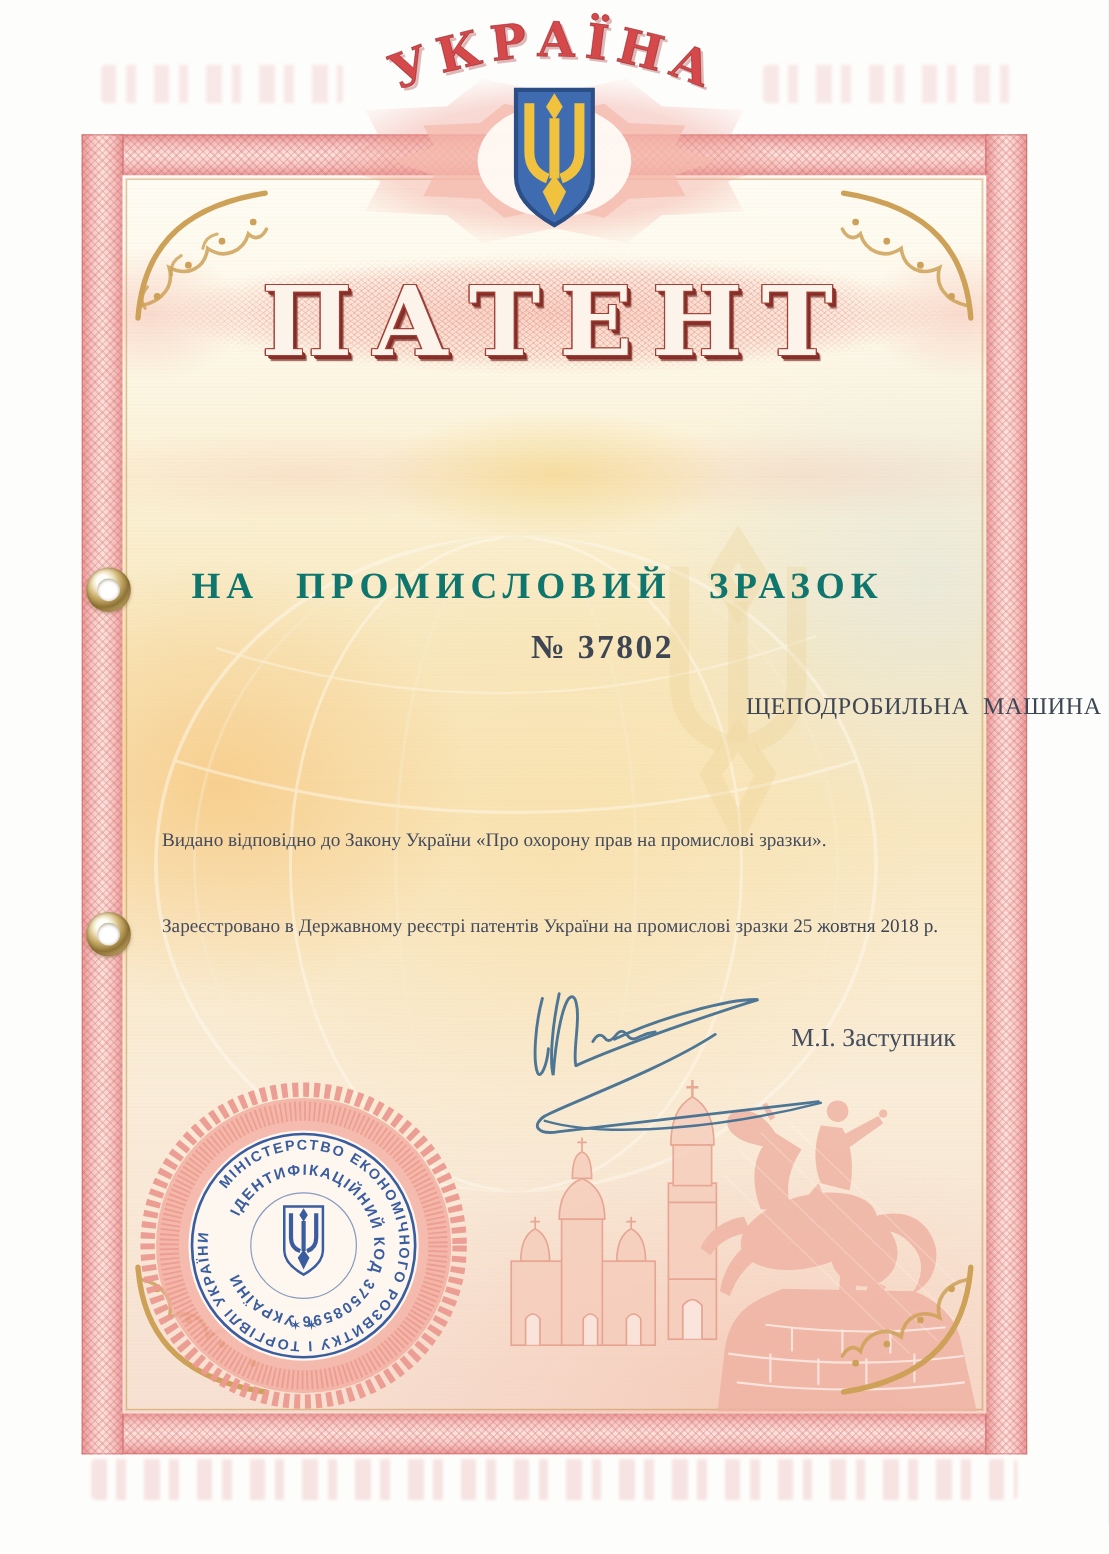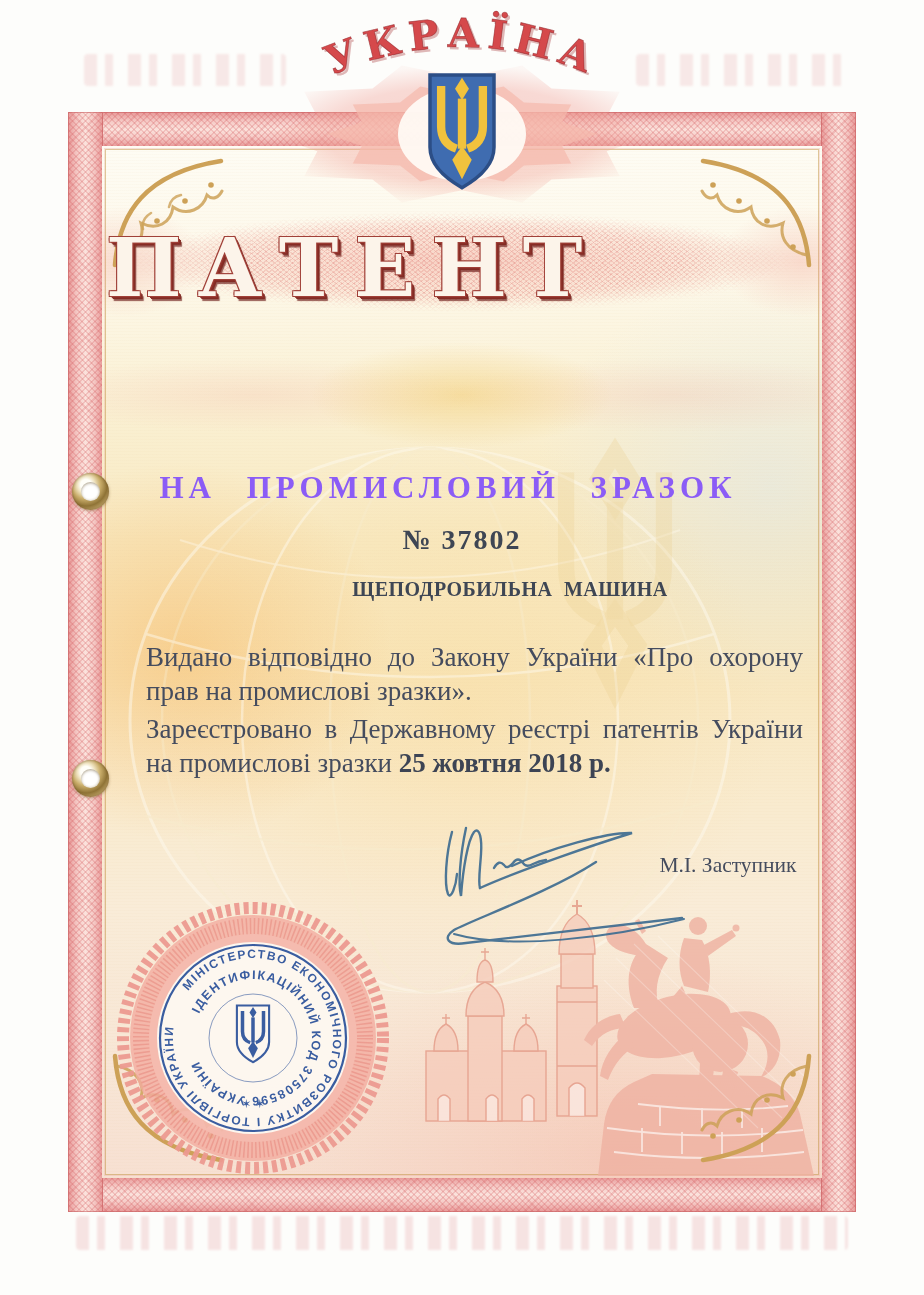--- a/index.html
+++ b/index.html
@@ -48,35 +48,35 @@
       repeating-linear-gradient(38deg,rgba(214,90,86,.18) 0 1px,transparent 1px 3.6px),
       repeating-linear-gradient(-38deg,rgba(214,90,86,.18) 0 1px,transparent 1px 3.6px);
     -webkit-mask:radial-gradient(ellipse 58% 50% at 50% 50%,#000 52%,transparent 80%);
     mask:radial-gradient(ellipse 58% 50% at 50% 50%,#000 52%,transparent 80%);}
   .band-lower{left:102px;top:332px;width:720px;height:126px;
     background:
       radial-gradient(ellipse 28% 56% at 50% 50%,rgba(240,194,88,.42),transparent 75%),
       radial-gradient(ellipse 42% 40% at 21% 50%,rgba(238,150,140,.16),transparent 75%),
       radial-gradient(ellipse 42% 40% at 79% 50%,rgba(238,150,140,.16),transparent 75%);}
   
-  .patent-title{left:102px;top:222px;width:720px;padding-left:4px;box-sizing:border-box;
+  .patent-title{left:102px;top:222px;width:720px;text-align:center;padding-left:4px;box-sizing:border-box;
     font-family:"DejaVu Serif","Liberation Serif",serif;font-weight:bold;font-size:80px;line-height:92px;
     letter-spacing:16px;color:#fcf4ea;
     text-shadow:-1px -1px 0 #a04038,1px -1px 0 #a04038,-1px 1px 0 #a04038,1px 1px 0 #a04038,
       2px 2px 0 #8a2f28,3px 3px 0 #832b24,4px 5px 1px rgba(110,30,25,.7);}
   
   .subtitle{left:102px;top:470px;width:692px;text-align:center;font-weight:bold;font-size:31px;
-    letter-spacing:5px;word-spacing:18px;color:#8b5cf6;}
+    letter-spacing:5px;word-spacing:18px;color:#0f766e;}
   .number{left:102px;top:524px;width:720px;text-align:center;font-weight:bold;font-size:28px;
-    letter-spacing:2px;color:#3e4654;}
-  .subject{left:102px;top:578px;width:816px;text-align:center;font-weight:bold;font-size:20px;
+    letter-spacing:2px;color:#3e4654;padding-left:40px;}
+  .subject{left:102px;top:578px;width:816px;text-align:right;font-weight:normal;font-size:20px;
     letter-spacing:.5px;word-spacing:6px;color:#3e4654;}
   
-  .para{left:146px;width:657px;font-size:27px;line-height:34px;text-align:justify;color:#454c5e;}
-  .para b{font-weight:bold;color:#3d4454;}
+  .para{left:135px;width:657px;font-size:16px;line-height:34px;text-align:justify;color:#454c5e;margin-top:44px;}
+  .para b{font-weight:normal;color:#3d4454;}
   .p1{top:640px;} .p2{top:712px;}
   
   .sig-title{left:133px;top:838px;width:340px;font-size:20px;line-height:29px;color:#454c5e;}
   .sig-name{left:630px;top:853px;width:196px;text-align:center;font-size:21.5px;color:#454c5e;}
   
   .eyelet{position:absolute;width:37px;height:37px;border-radius:50%;
     background:radial-gradient(circle at 38% 32%,#fffef8 0 16%,#efe3c0 26%,#c9ad6a 42%,#8f7336 62%,#b59a5d 74%,#d8c48e 84%,#efe0b8 100%);
     box-shadow:0 1px 3px rgba(120,90,40,.5), inset 0 0 3px rgba(90,60,20,.6);}
   .eyelet::after{content:"";position:absolute;inset:9px;border-radius:50%;
     background:radial-gradient(circle at 45% 40%,#ffffff 0 55%,#efeade 80%,#d9d2bd 100%);

